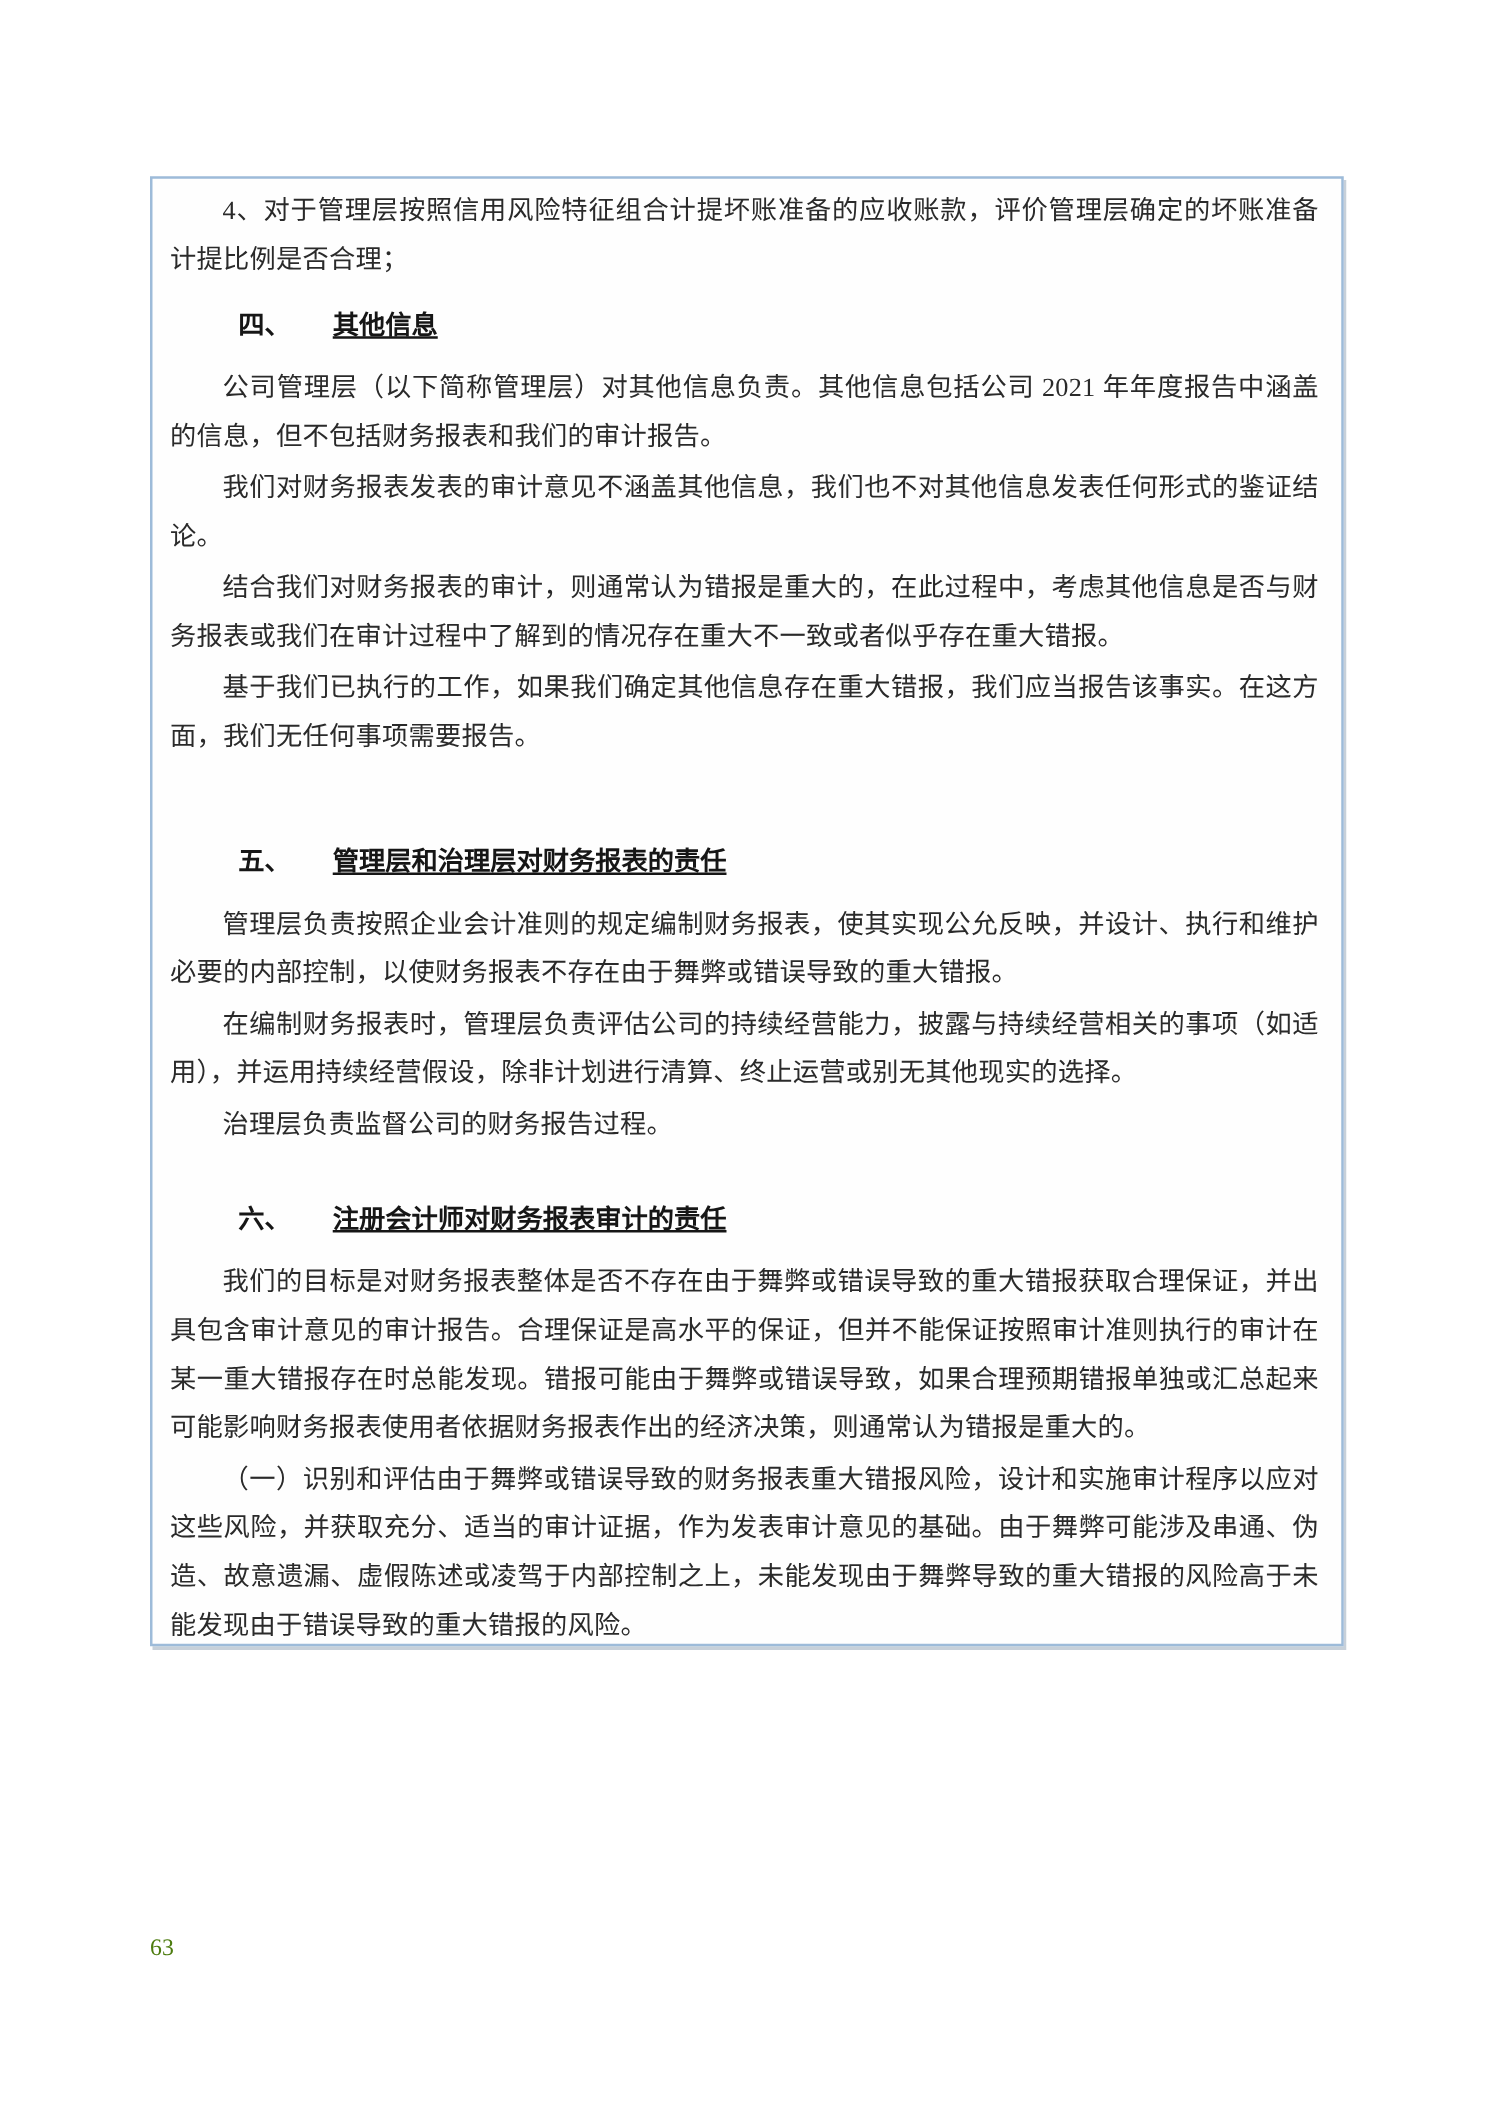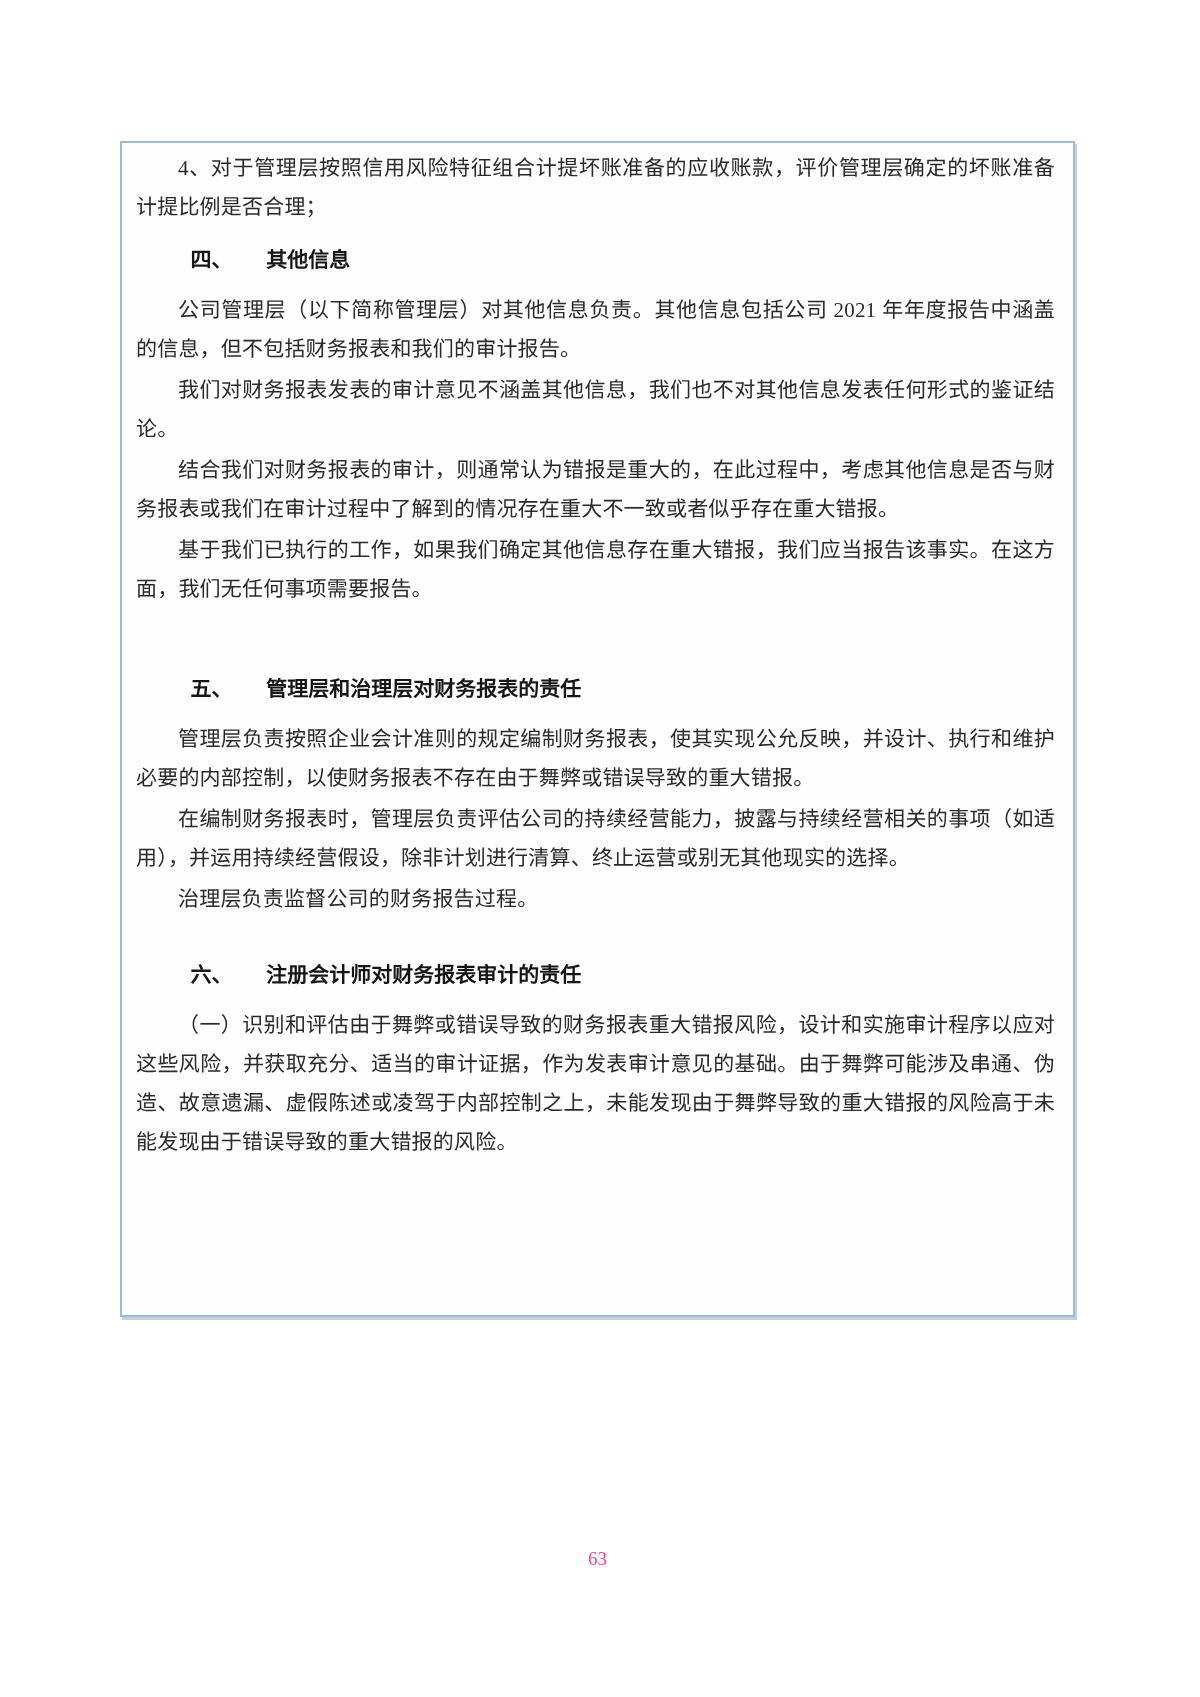--- a/index.html
+++ b/index.html
@@ -40,31 +40,31 @@
     font-size: 21px;
     line-height: 39px;
     font-weight: bold;
     color: #161616;
   }
   .sec-heading .sec-num {
     margin-left: 2.6em;
   }
   .sec-heading .sec-title {
     margin-left: 1.35em;
+    text-decoration: underline;
   }
   .sec-heading.gap-large { margin-top: 61px; }
   .sec-heading.gap-medium { margin-top: 37px; }
   .page-footer {
     position: absolute;
     left: 120px;
     top: 1548px;
     width: 955px;
-    text-align: center;
     font-size: 19px;
-    color: #ec4899;
+    color: #4d7c0f;
   }
 </style>
 </head>
 <body>
 
 <div class="content-box">
 
   <p class="para">4、对于管理层按照信用风险特征组合计提坏账准备的应收账款，评价管理层确定的坏账准备计提比例是否合理；</p>
 
   <h2 class="sec-heading">
@@ -81,17 +81,18 @@
     <span class="sec-title">管理层和治理层对财务报表的责任</span>
   </h2>
   <p class="para">管理层负责按照企业会计准则的规定编制财务报表，使其实现公允反映，并设计、执行和维护必要的内部控制，以使财务报表不存在由于舞弊或错误导致的重大错报。</p>
   <p class="para">在编制财务报表时，管理层负责评估公司的持续经营能力，披露与持续经营相关的事项（如适用），并运用持续经营假设，除非计划进行清算、终止运营或别无其他现实的选择。</p>
   <p class="para">治理层负责监督公司的财务报告过程。</p>
 
   <h2 class="sec-heading gap-medium">
     <span class="sec-num">六、</span>
     <span class="sec-title">注册会计师对财务报表审计的责任</span>
   </h2>
+  <p class="para">我们的目标是对财务报表整体是否不存在由于舞弊或错误导致的重大错报获取合理保证，并出具包含审计意见的审计报告。合理保证是高水平的保证，但并不能保证按照审计准则执行的审计在某一重大错报存在时总能发现。错报可能由于舞弊或错误导致，如果合理预期错报单独或汇总起来可能影响财务报表使用者依据财务报表作出的经济决策，则通常认为错报是重大的。</p>
   <p class="para">（一）识别和评估由于舞弊或错误导致的财务报表重大错报风险，设计和实施审计程序以应对这些风险，并获取充分、适当的审计证据，作为发表审计意见的基础。由于舞弊可能涉及串通、伪造、故意遗漏、虚假陈述或凌驾于内部控制之上，未能发现由于舞弊导致的重大错报的风险高于未能发现由于错误导致的重大错报的风险。</p>
 
 </div>
 
 <div class="page-footer">63</div>
 
 </body></html>

